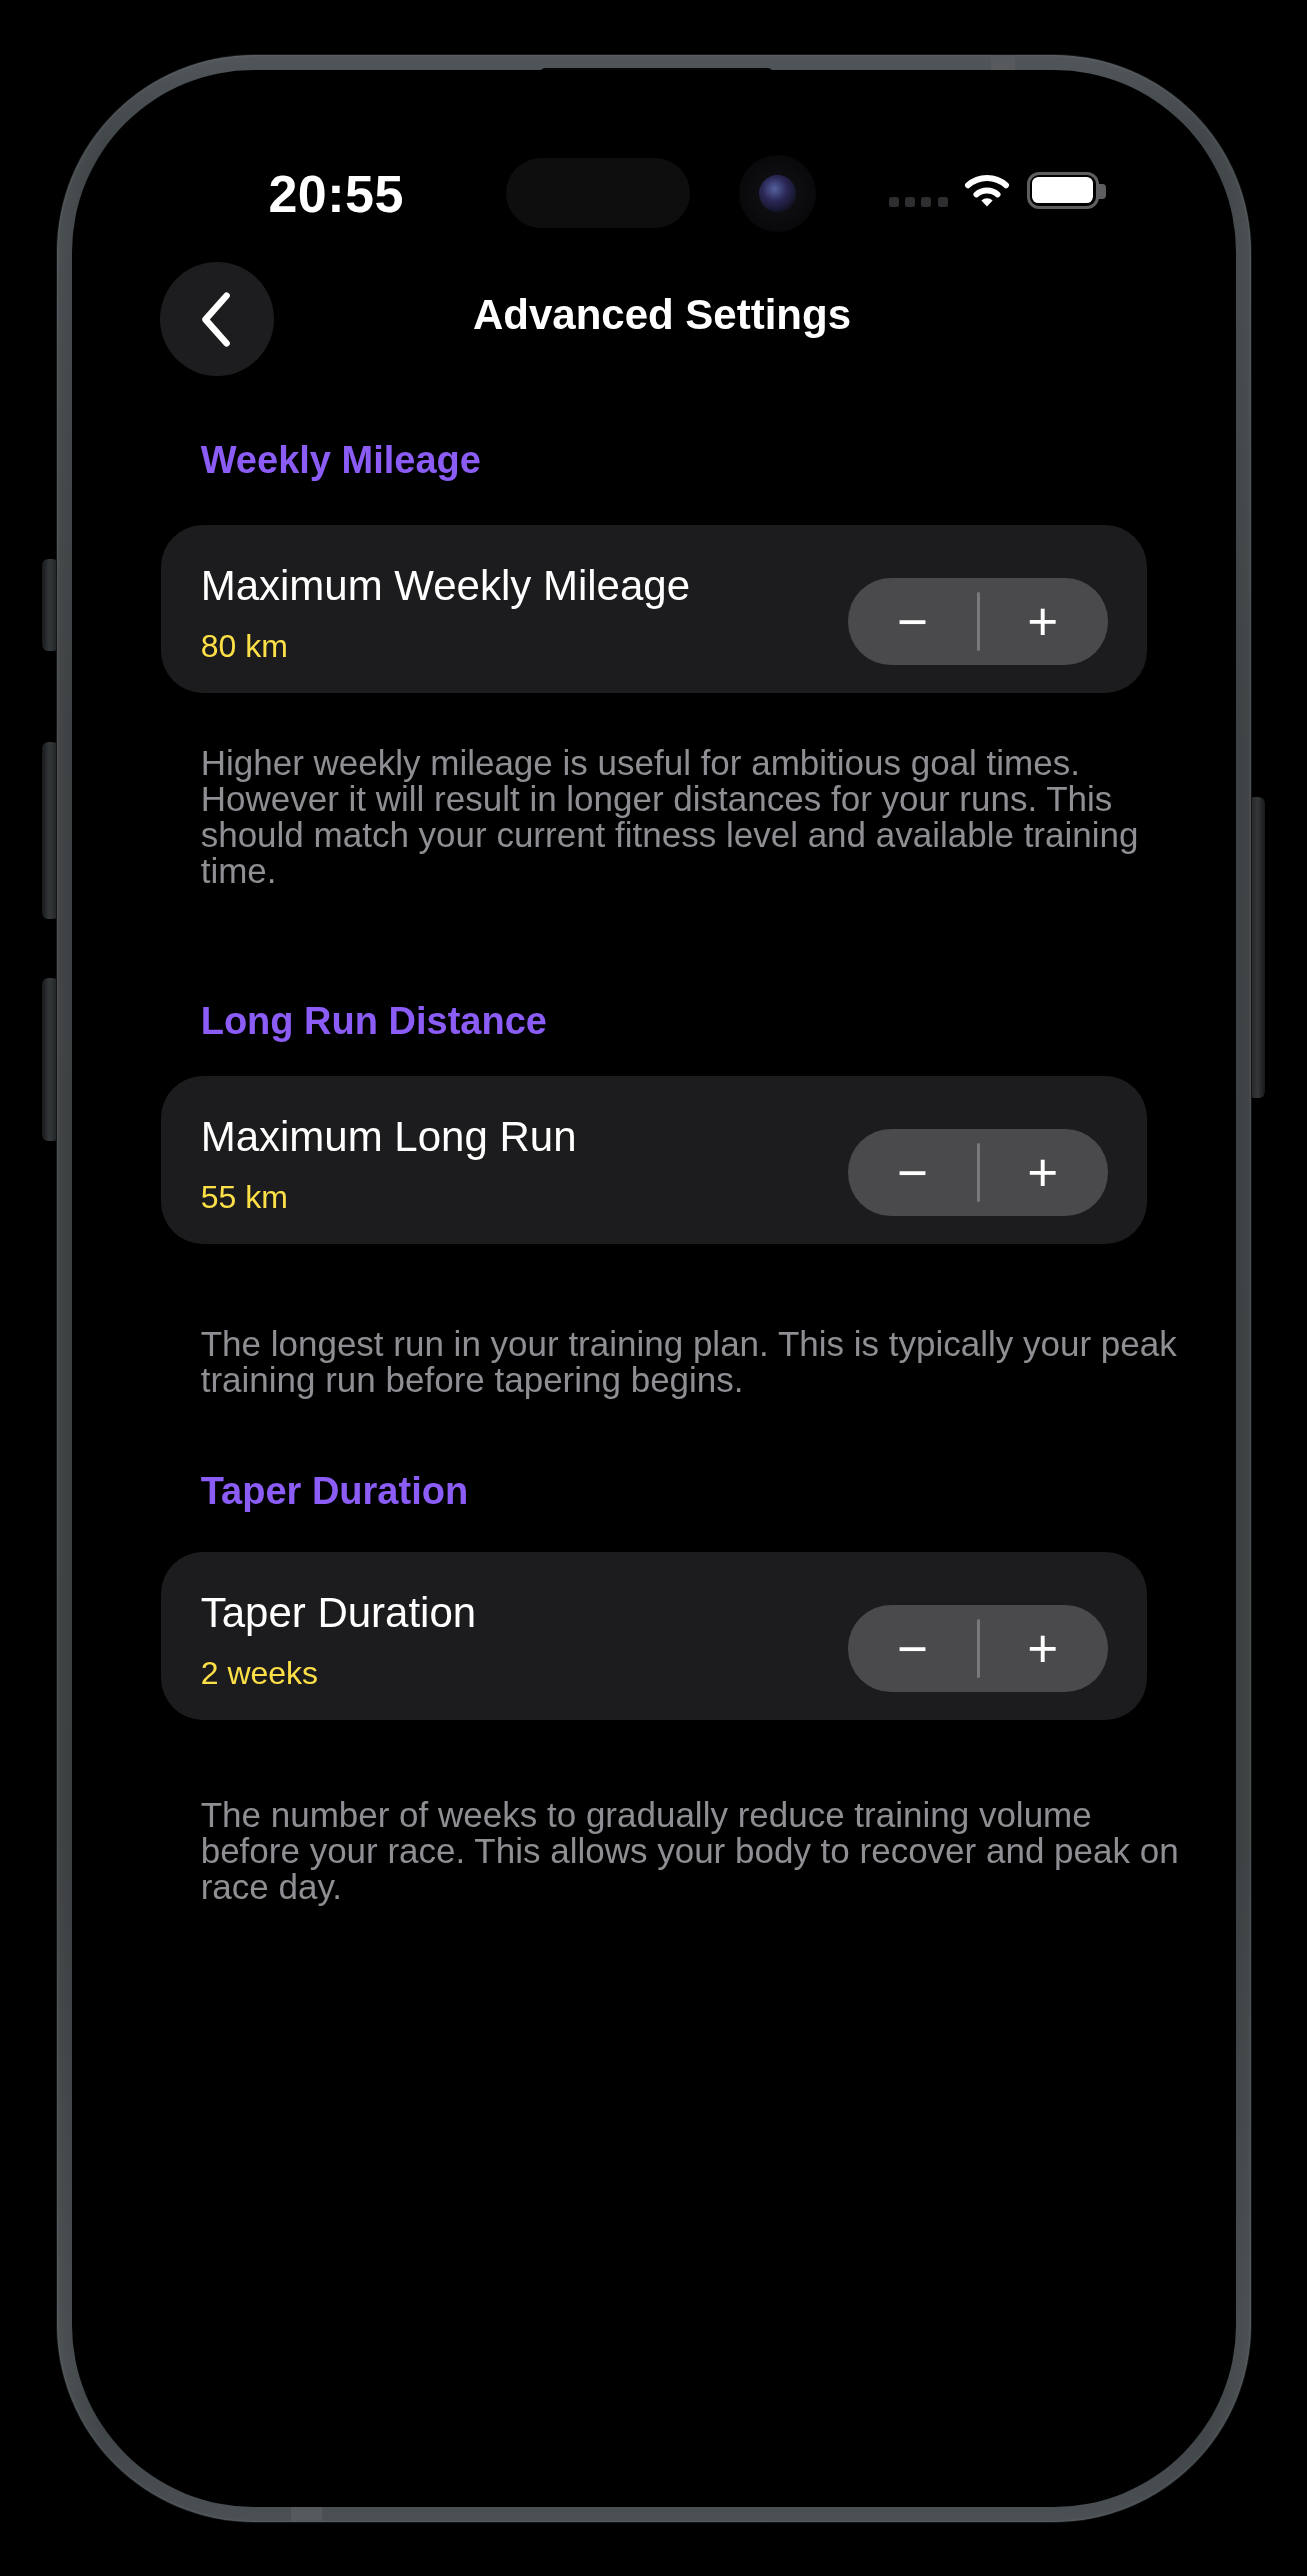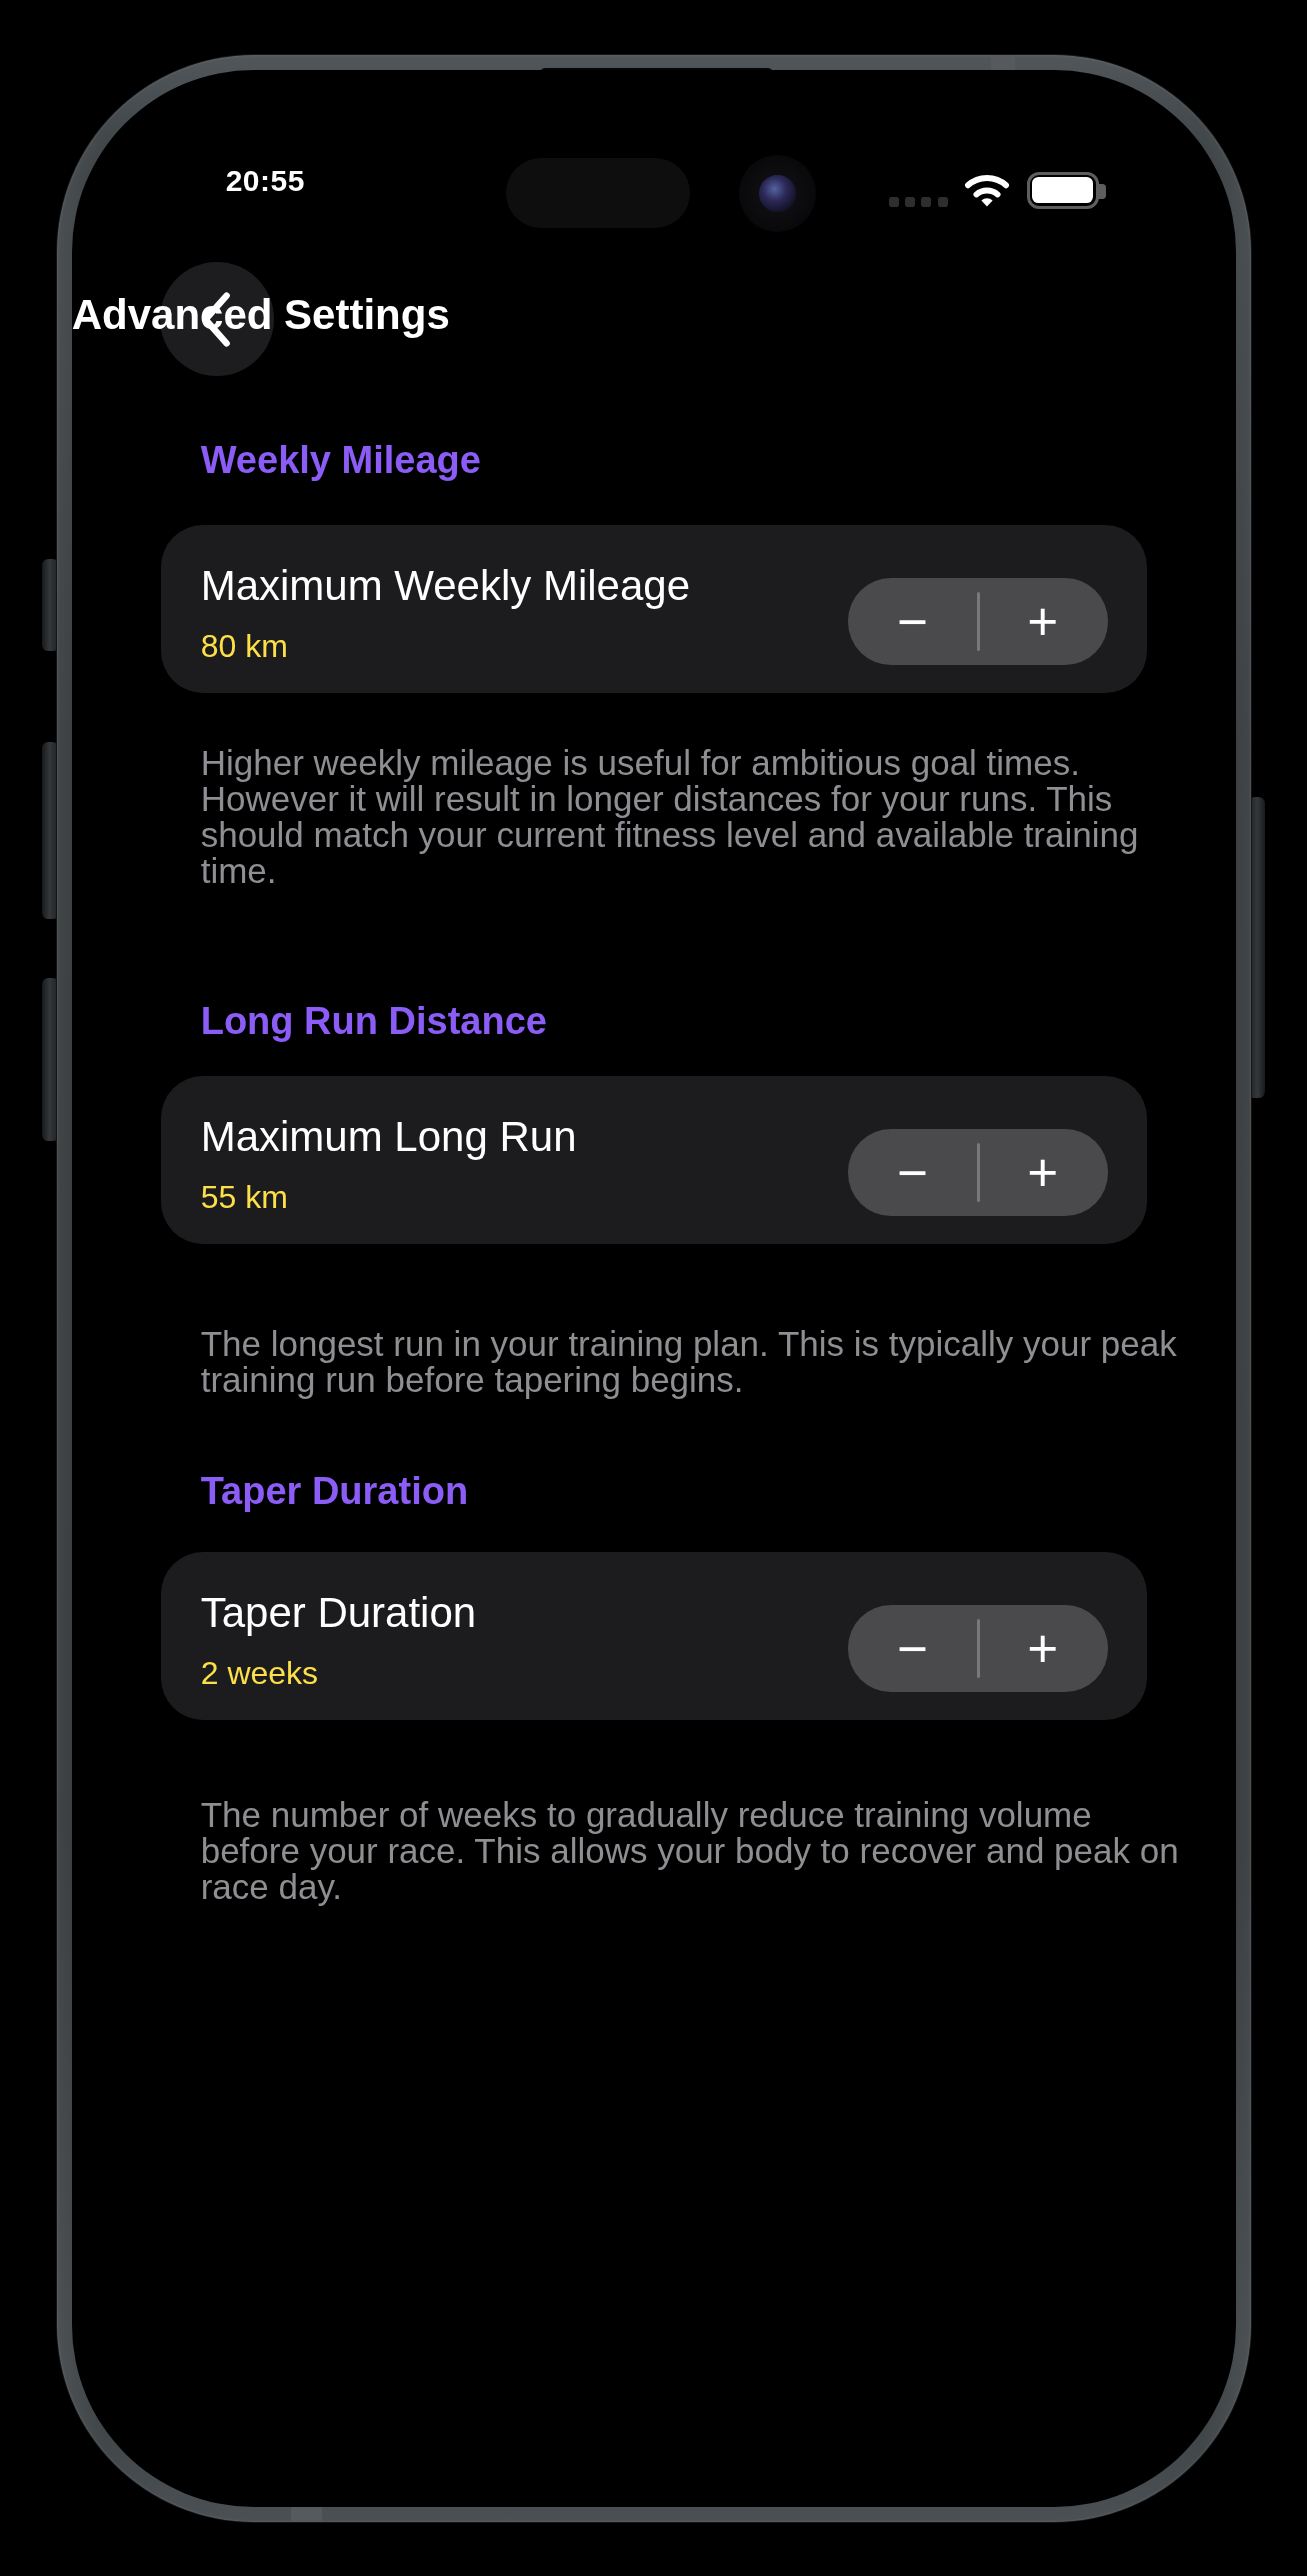--- a/index.html
+++ b/index.html
@@ -17,42 +17,42 @@
         background:linear-gradient(90deg,rgba(255,255,255,.09),rgba(255,255,255,0) 4%,rgba(255,255,255,0) 96%,rgba(255,255,255,.09));}
   .antenna{position:absolute;background:#565b5e;opacity:.9;}
   .antenna.top{left:934px;top:0;width:24px;height:15.7px;}
   .antenna.bottom{left:234px;bottom:0;width:31px;height:15.7px;}
   .speaker{position:absolute;left:482px;top:13px;width:235px;height:14px;border-radius:7.4px;
         background:#101212;box-shadow:inset 0 1.8px 3.7px #000;}
   .screen{position:absolute;left:14.7px;top:14.7px;right:14.7px;bottom:14.7px;border-radius:182px;
         background:#000;overflow:hidden;}
 
   
-  .time{position:absolute;left:154px;top:94px;width:193px;text-align:left;
-        color:#fff;font-size:30px;font-weight:700;letter-spacing:0.5px;}
+  .time{position:absolute;left:168px;top:94px;width:193px;text-align:center;
+        color:#fff;font-size:52px;font-weight:700;letter-spacing:0.5px;}
   .island{position:absolute;left:434px;top:88px;width:184px;height:70px;border-radius:35px;background:#0e0e0e;}
   .cam-halo{position:absolute;left:667px;top:85px;width:77px;height:77px;border-radius:50%;
         background:radial-gradient(circle,#131318 0%,#0b0b0e 55%,#040404 100%);}
   .cam-lens{position:absolute;left:687px;top:105px;width:37px;height:37px;border-radius:50%;
         background:radial-gradient(circle at 42% 38%,#53629f 0%,#2c2857 38%,#14142a 72%,#090912 100%);}
   .cell-dots{position:absolute;left:817px;top:127px;display:flex;gap:6.4px;}
   .cell-dots i{width:10px;height:10px;border-radius:2.8px;background:#2e2e30;}
   .wifi{position:absolute;left:889px;top:101px;}
   .battery{position:absolute;left:955px;top:102px;width:72px;height:37px;border:3.7px solid #5e5e61;
         border-radius:12px;box-sizing:border-box;}
   .battery .fill{position:absolute;inset:2.8px;background:#fff;border-radius:6.4px;}
   .battery .nub{position:absolute;right:-10px;top:9.2px;width:7.4px;height:14.7px;background:#5e5e61;
         border-radius:0 3.7px 3.7px 0;}
 
   
   .back-btn{position:absolute;left:88px;top:192px;width:114px;height:114px;border-radius:50%;
         background:#1d1d20;cursor:pointer;}
   .back-btn svg{position:absolute;left:37px;top:29.5px;}
-  .page-title{position:absolute;left:0;right:0;top:221px;text-align:left;
-        color:#fff;font-size:42px;font-weight:700;}
+  .page-title{position:absolute;left:0;right:0;top:221px;text-align:center;
+        color:#fff;font-size:42px;font-weight:700;padding-left:16px;}
 
   
   .sec-heading{position:absolute;left:129px;color:#8b5cf6;font-size:38px;font-weight:700;}
   .desc{position:absolute;left:129px;width:993px;color:#8e8e93;font-size:35px;line-height:36px;}
   .card{position:absolute;left:89px;width:986px;height:168px;border-radius:42px;background:#1c1c1e;}
   .card .label{position:absolute;left:40px;top:37px;color:#fff;font-size:42px;font-weight:400;}
   .card .value{position:absolute;left:40px;top:103px;color:#fde047;font-size:32px;}
   .stepper{position:absolute;right:39px;top:53px;width:260px;height:87px;border-radius:43px;
         background:#4a4a4d;display:flex;}
   .stepper .half{flex:1;display:flex;align-items:center;justify-content:center;

